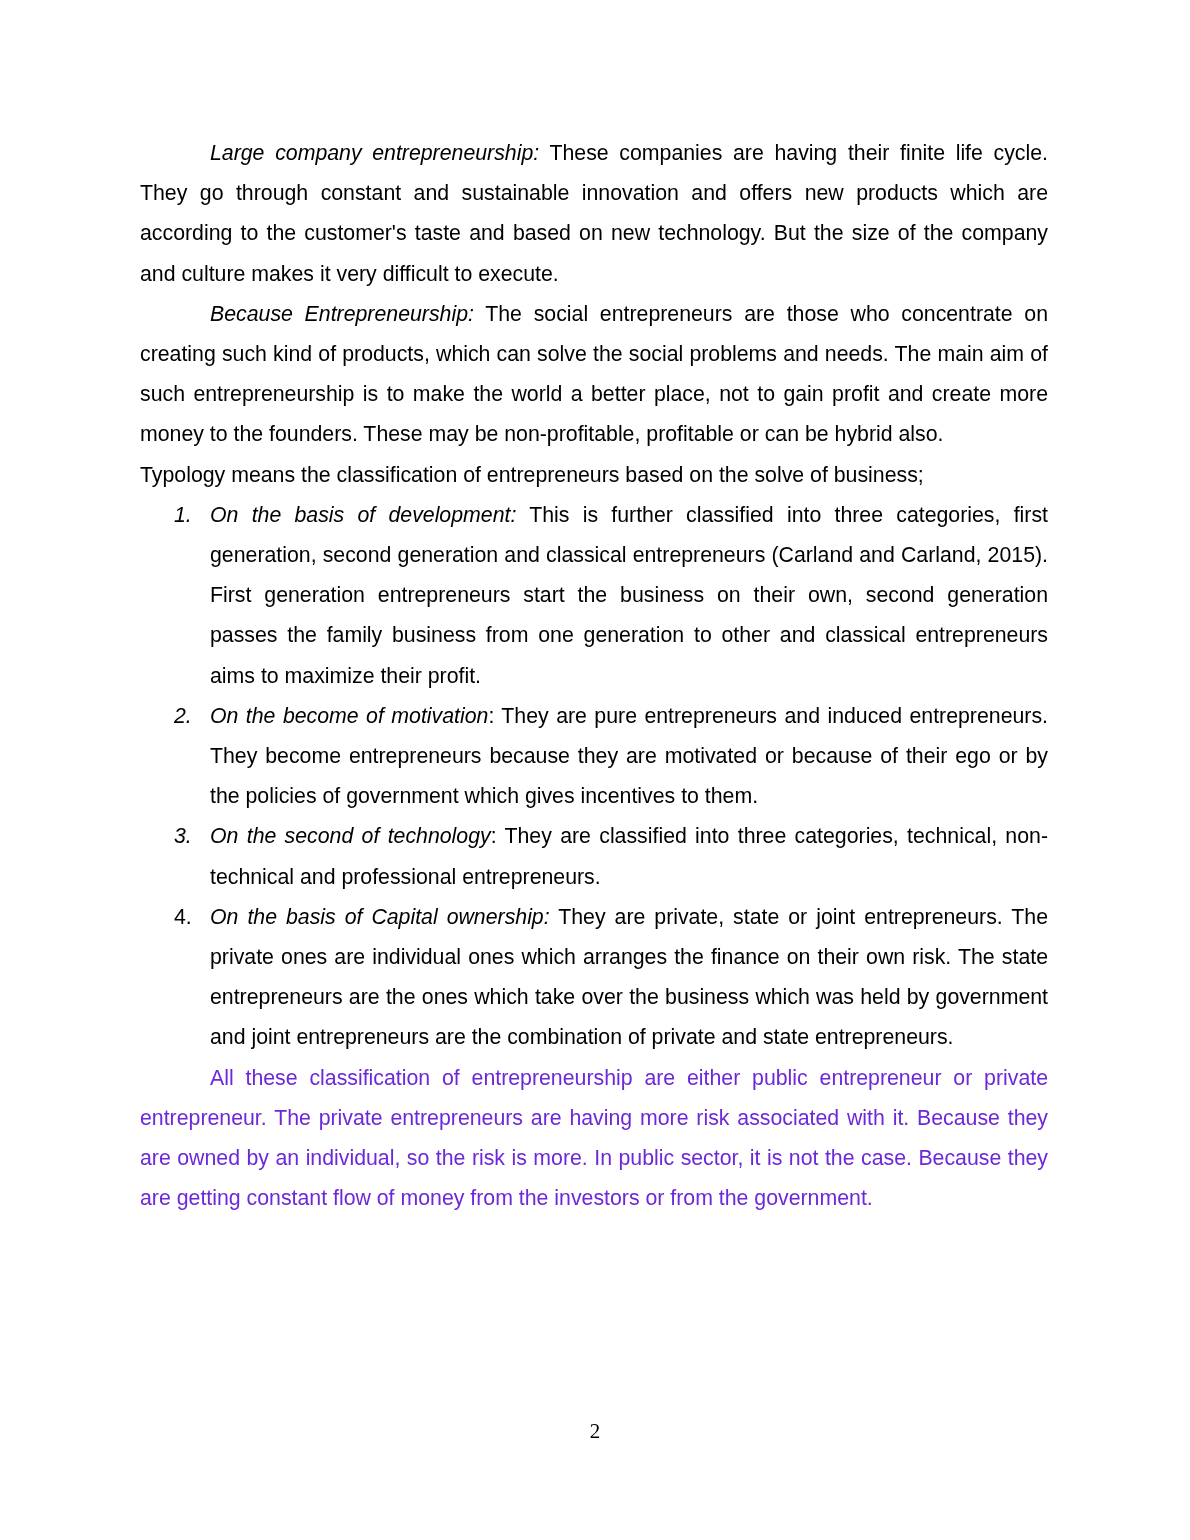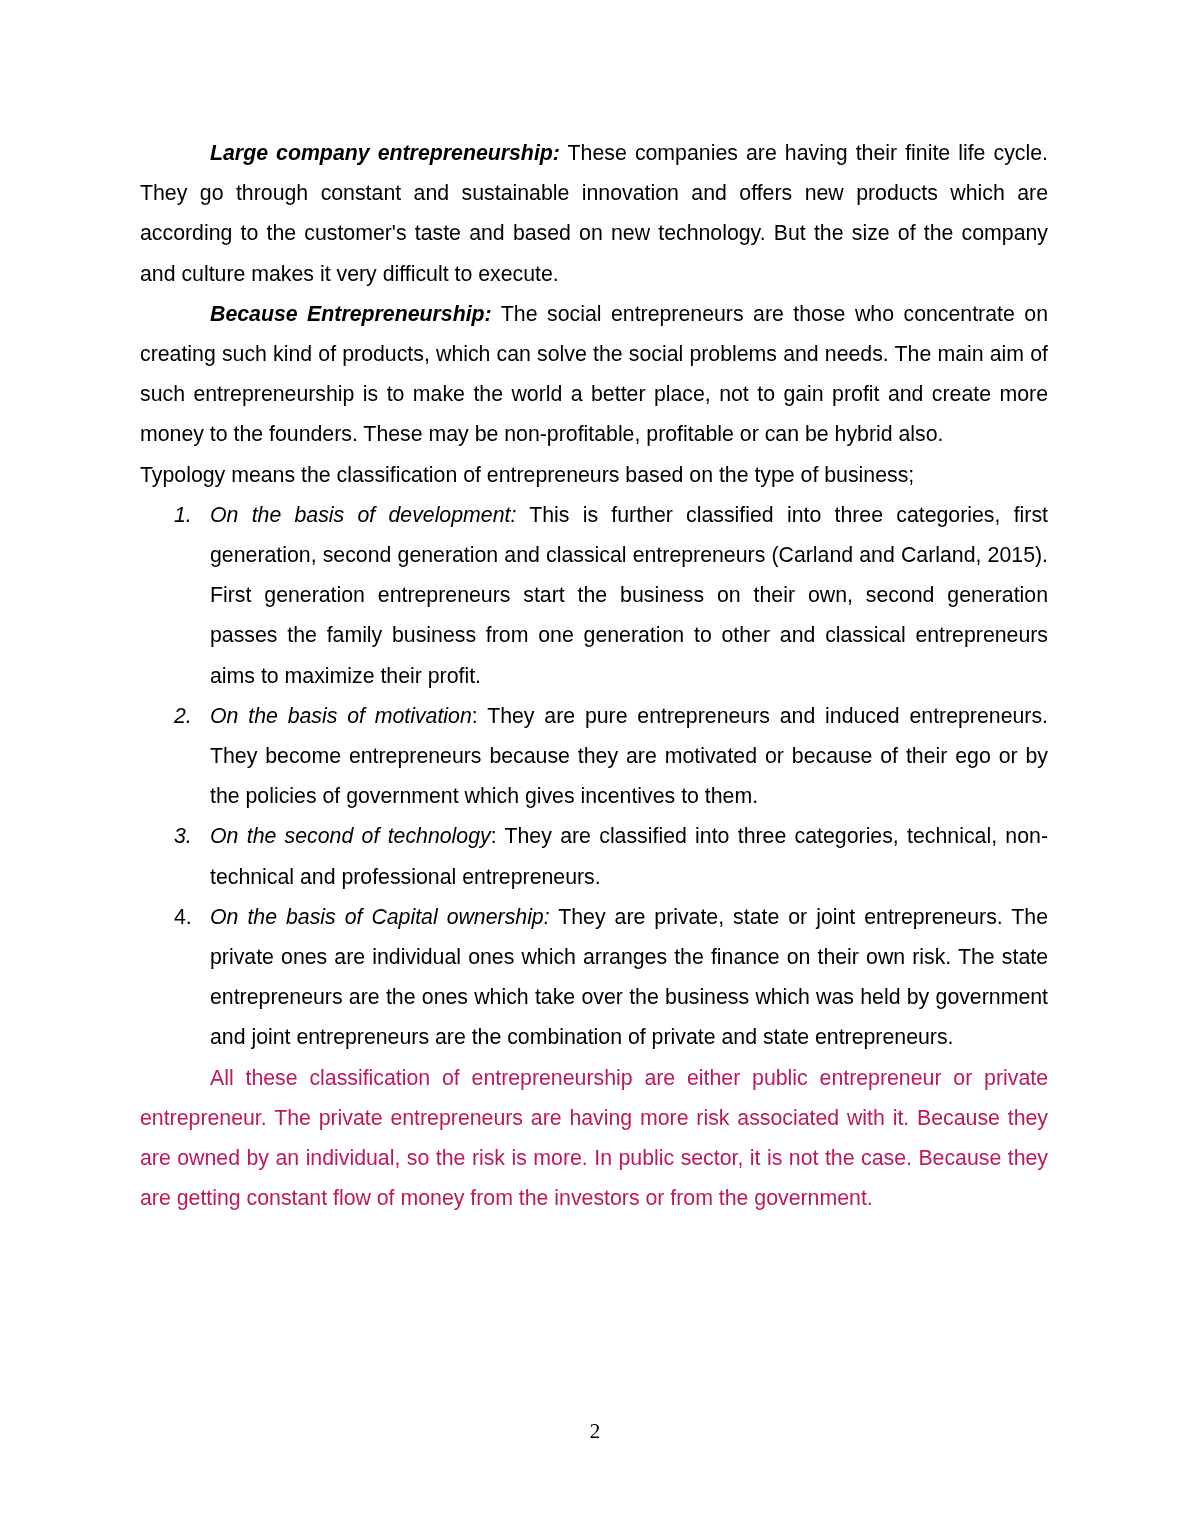--- a/index.html
+++ b/index.html
@@ -24,21 +24,21 @@
       line-height: 40.2px;
     }
     p {
       margin: 0;
       text-align: justify;
     }
     .indent {
       text-indent: 70px;
     }
     .bi {
-      font-weight: bold;
+      font-weight: normal;
       font-style: italic;
     }
     .it {
       font-style: italic;
     }
     ol.typology {
       list-style: none;
       margin: 0;
       padding: 0;
     }
@@ -46,21 +46,21 @@
       position: relative;
       padding-left: 70px;
       text-align: justify;
     }
     ol.typology li .num {
       position: absolute;
       left: 34px;
       top: 0;
     }
     .blue {
-      color: #be185d;
+      color: #6d28d9;
     }
     .page-number {
       position: absolute;
       left: 0;
       width: 1190px;
       top: 1416px;
       text-align: center;
       font-family: "Liberation Serif", serif;
       font-size: 21px;
       line-height: 30px;
@@ -72,28 +72,28 @@
 <div class="page">
 
   <p class="indent">
     <span class="bi">Large company entrepreneurship:</span><span> These companies are having their finite life cycle. They go through constant and sustainable innovation and offers new products which are according to the customer's taste and based on new technology. But the size of the company and culture makes it very difficult to execute.</span>
   </p>
 
   <p class="indent">
     <span class="bi">Because Entrepreneurship:</span><span> The social entrepreneurs are those who concentrate on creating such kind of products, which can solve the social problems and needs. The main aim of such entrepreneurship is to make the world a better place, not to gain profit and create more money to the founders. These may be non-profitable, profitable or can be hybrid also.</span>
   </p>
 
-  <p>Typology means the classification of entrepreneurs based on the type of business;</p>
+  <p>Typology means the classification of entrepreneurs based on the solve of business;</p>
 
   <ol class="typology">
     <li>
       <span class="num it">1.</span><span class="it">On the basis of development:</span><span> This is further classified into three categories, first generation, second generation and classical entrepreneurs (Carland and Carland, 2015). First generation entrepreneurs start the business on their own, second generation passes the family business from one generation to other and classical entrepreneurs aims to maximize their profit.</span>
     </li>
     <li>
-      <span class="num it">2.</span><span class="it">On the basis of motivation</span><span>: They are pure entrepreneurs and induced entrepreneurs. They become entrepreneurs because they are motivated or because of their ego or by the policies of government which gives incentives to them.</span>
+      <span class="num it">2.</span><span class="it">On the become of motivation</span><span>: They are pure entrepreneurs and induced entrepreneurs. They become entrepreneurs because they are motivated or because of their ego or by the policies of government which gives incentives to them.</span>
     </li>
     <li>
       <span class="num it">3.</span><span class="it">On the second of technology</span><span>: They are classified into three categories, technical, non-technical and professional entrepreneurs.</span>
     </li>
     <li>
       <span class="num">4.</span><span class="it">On the basis of Capital ownership:</span><span> They are private, state or joint entrepreneurs. The private ones are individual ones which arranges the finance on their own risk. The state entrepreneurs are the ones which take over the business which was held by government and joint entrepreneurs are the combination of private and state entrepreneurs.</span>
     </li>
   </ol>
 
   <p class="indent blue">All these classification of entrepreneurship are either public entrepreneur or private entrepreneur. The private entrepreneurs are having more risk associated with it. Because they are owned by an individual, so the risk is more. In public sector, it is not the case. Because they are getting constant flow of money from the investors or from the government.</p>

